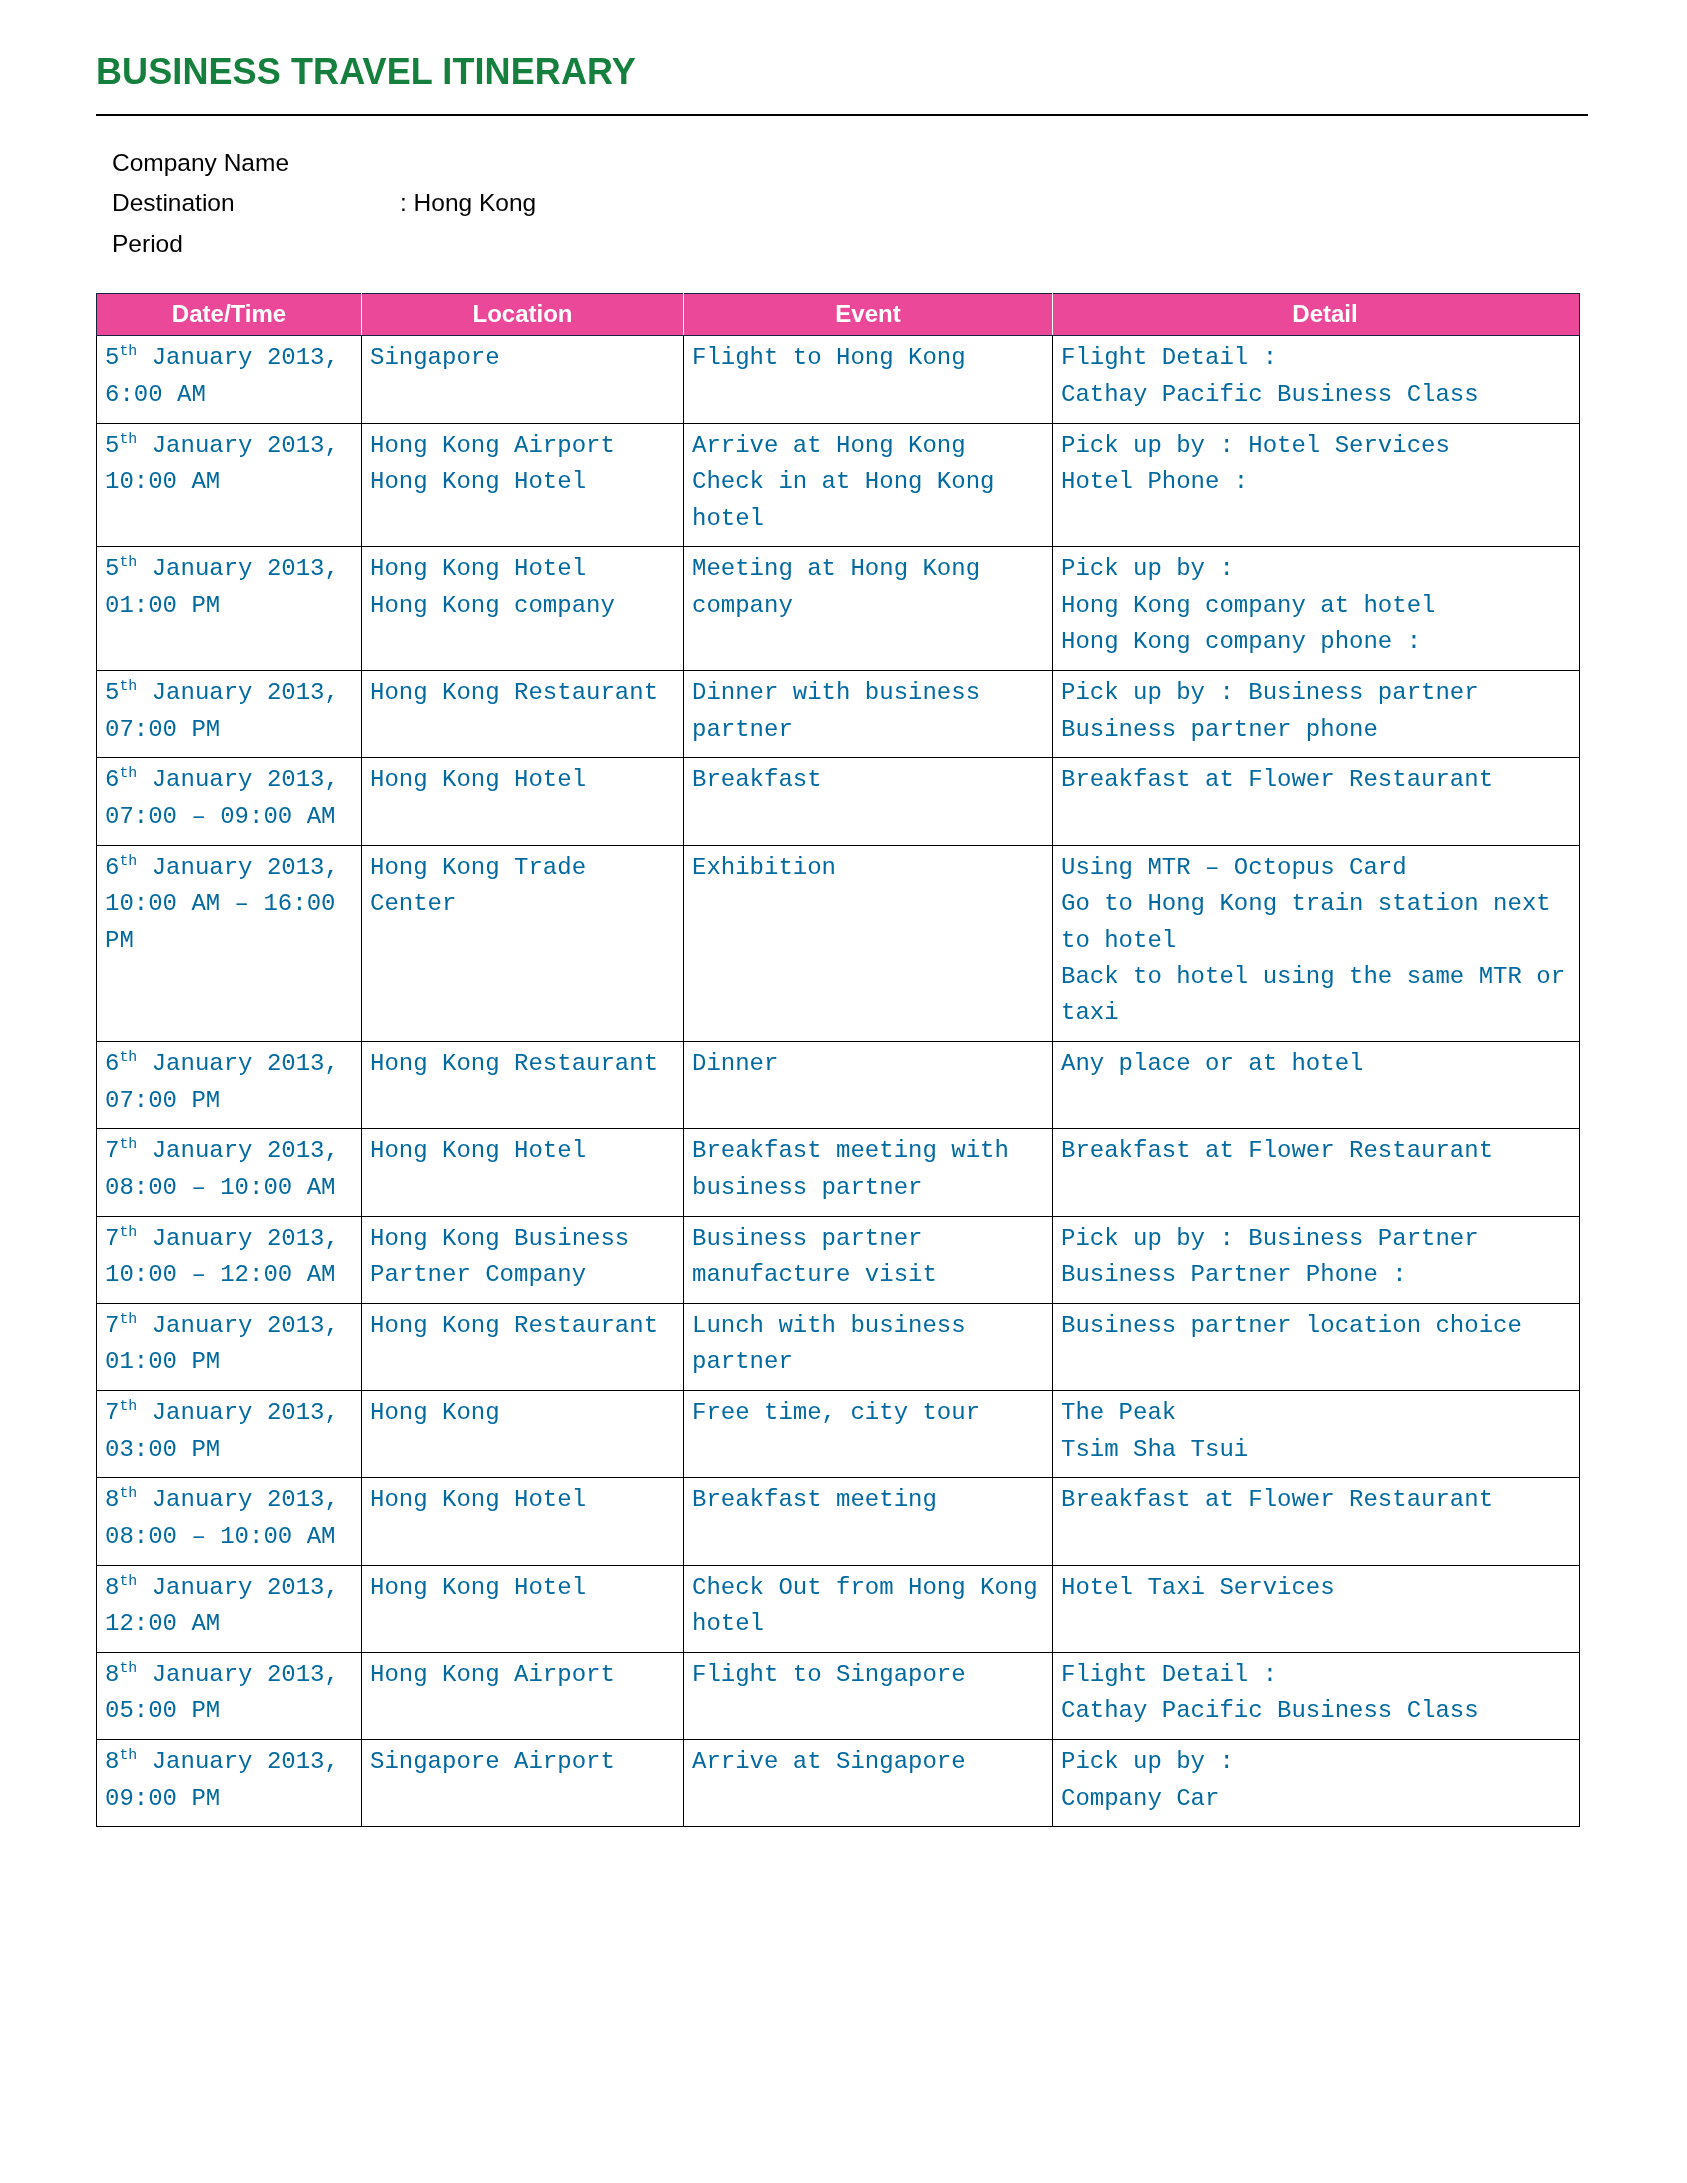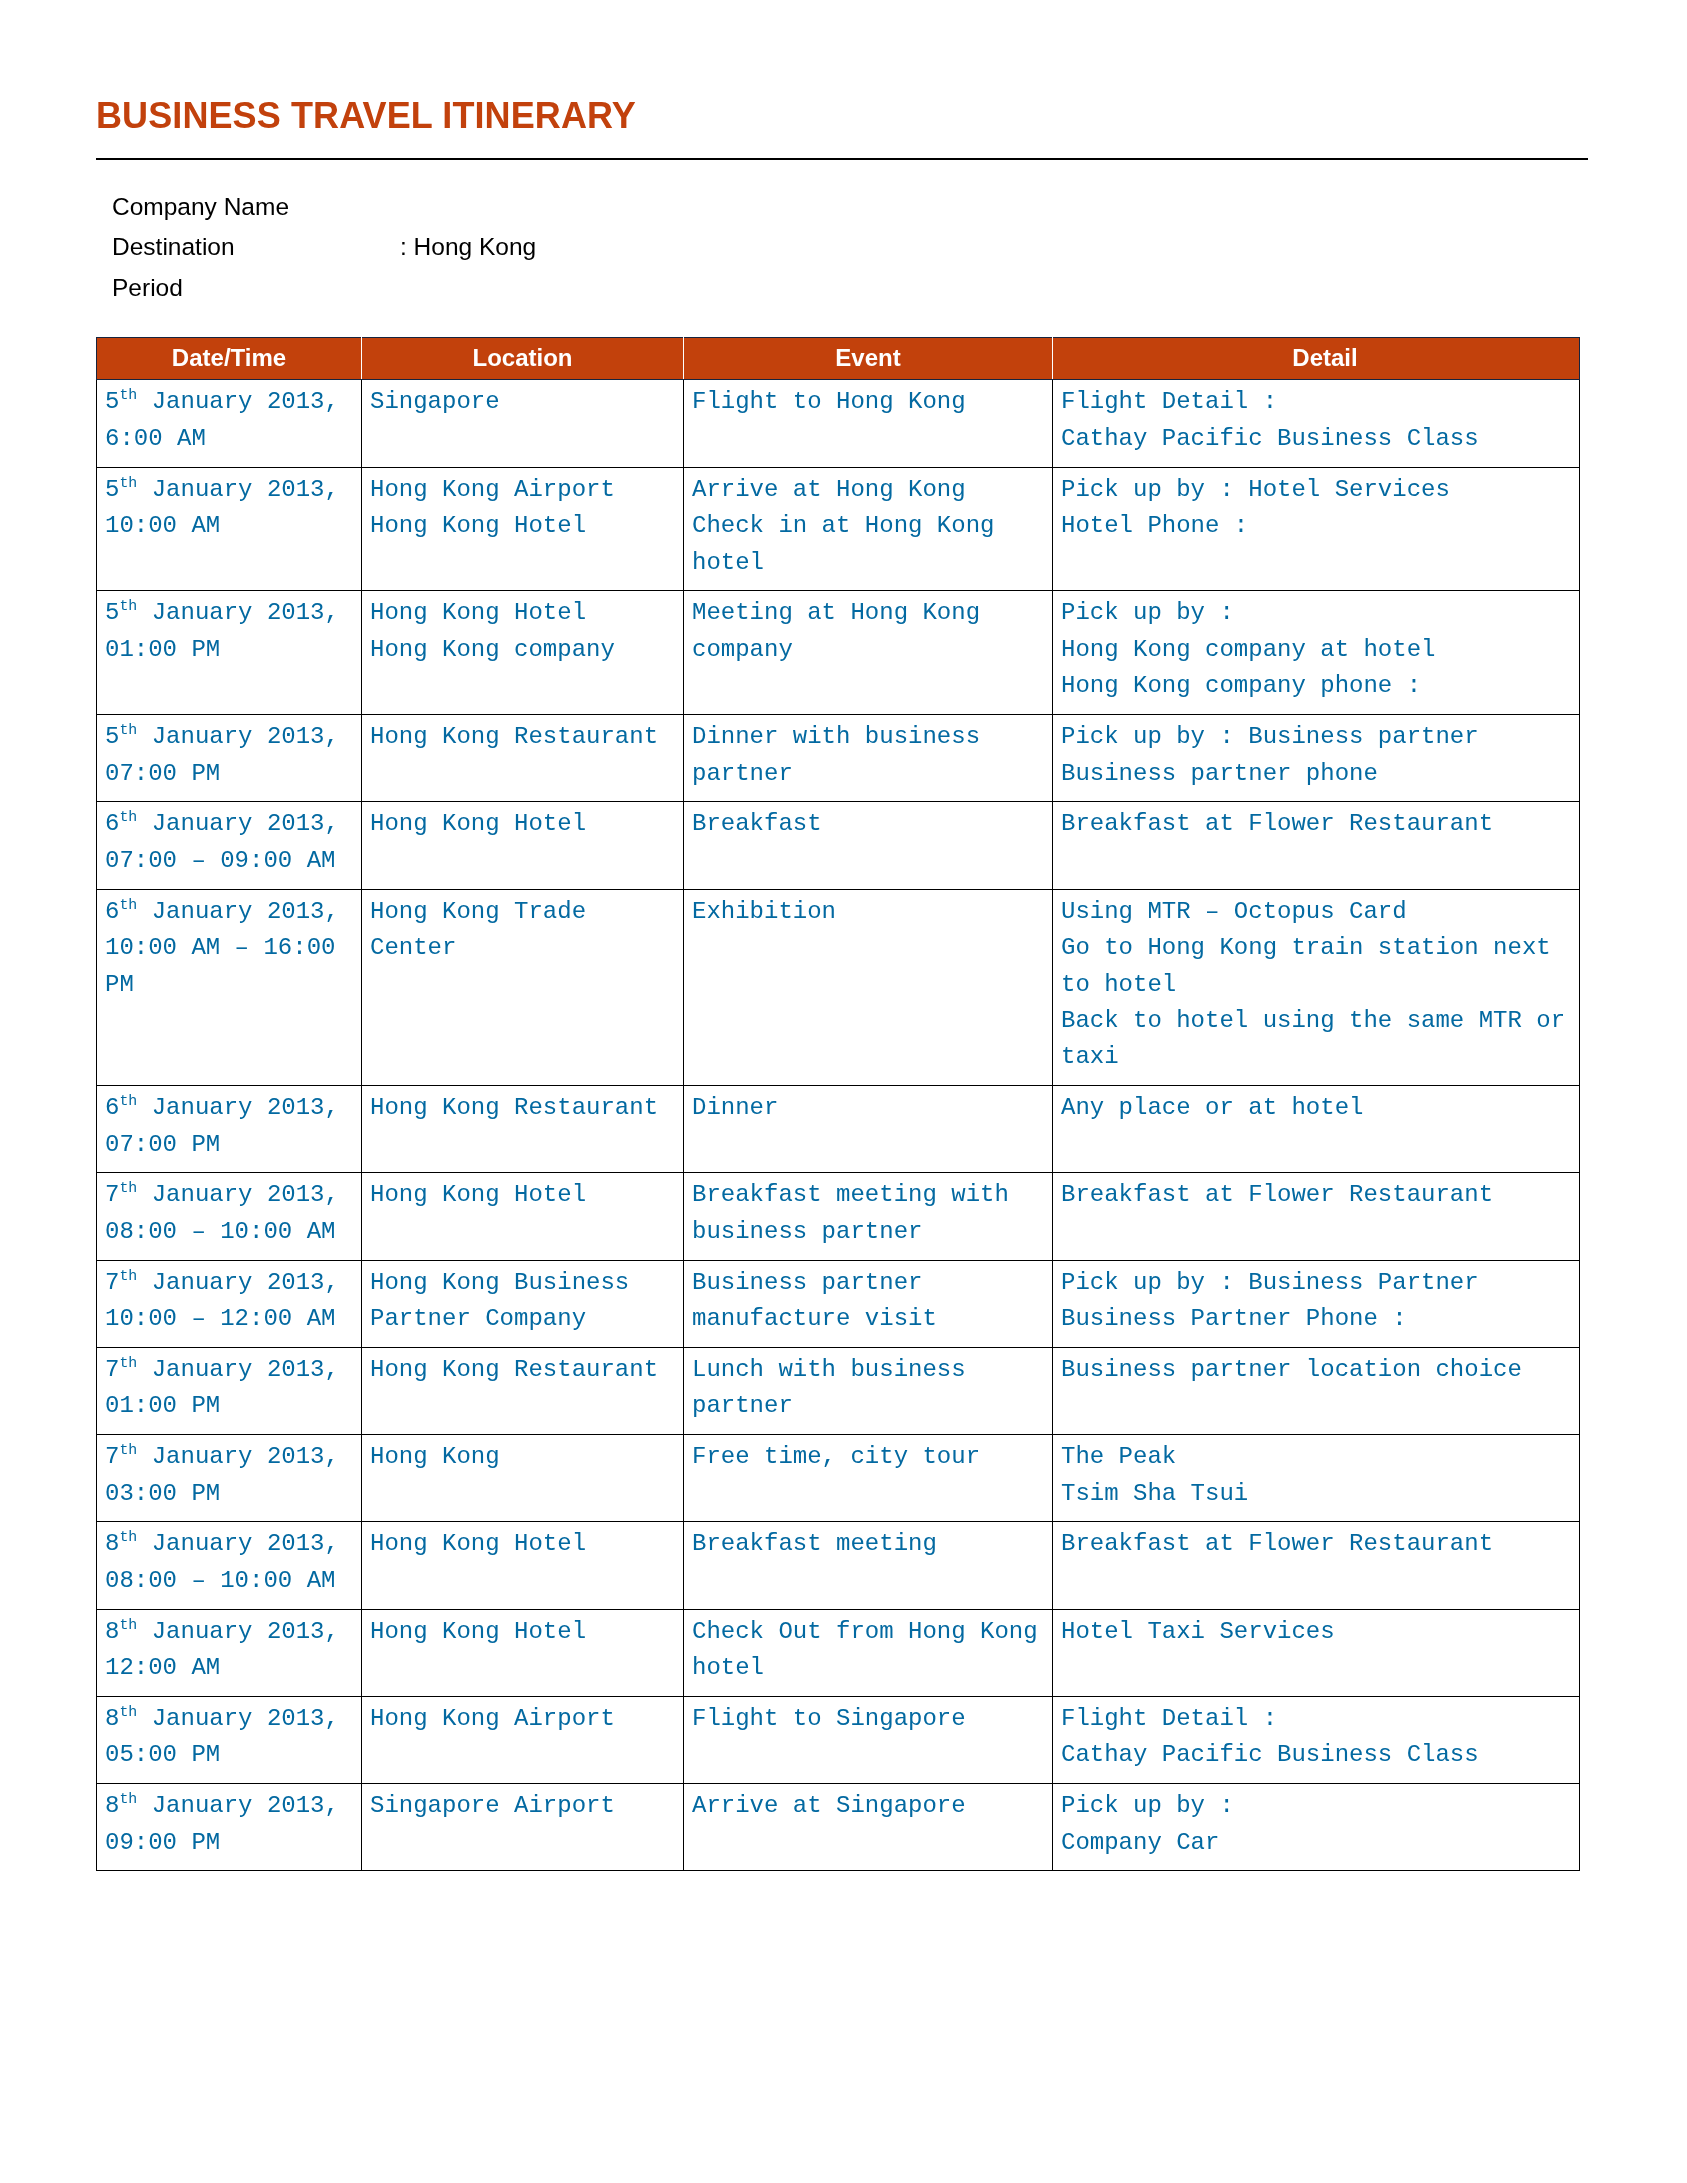--- a/index.html
+++ b/index.html
@@ -27,23 +27,23 @@
     top: 0;
     width: 1492px;
   }
 
   
   .doc-title {
     font-size: 36px;
     font-weight: bold;
     letter-spacing: 0.1px;
     margin: 0;
-    padding-top: 98px;
+    padding-top: 54px;
     line-height: 1.0;
-    color: #c2410c;
+    color: #15803d;
   }
   .title-rule {
     margin-top: 24px;
     border-top: 2.6px solid #000000;
     width: 1492px;
     height: 0;
   }
 
   
   .meta {
@@ -78,21 +78,21 @@
     width: 1482px;
     table-layout: fixed;
     font-size: 24px;
   }
   table.itinerary col.c-date    { width: 265px; }
   table.itinerary col.c-loc     { width: 322px; }
   table.itinerary col.c-event   { width: 369px; }
   table.itinerary col.c-detail  { width: 527px; }
 
   table.itinerary thead th {
-    background: #c2410c;
+    background: #ec4899;
     color: #ffffff;
     font-weight: bold;
     font-size: 24px;
     text-align: center;
     padding: 6.6px 4px 8px 4px;
     border: 1.3px solid #16243f;
     border-right: 1.3px solid #ffffff;
     line-height: 1.1;
   }
   table.itinerary thead th:last-child {

